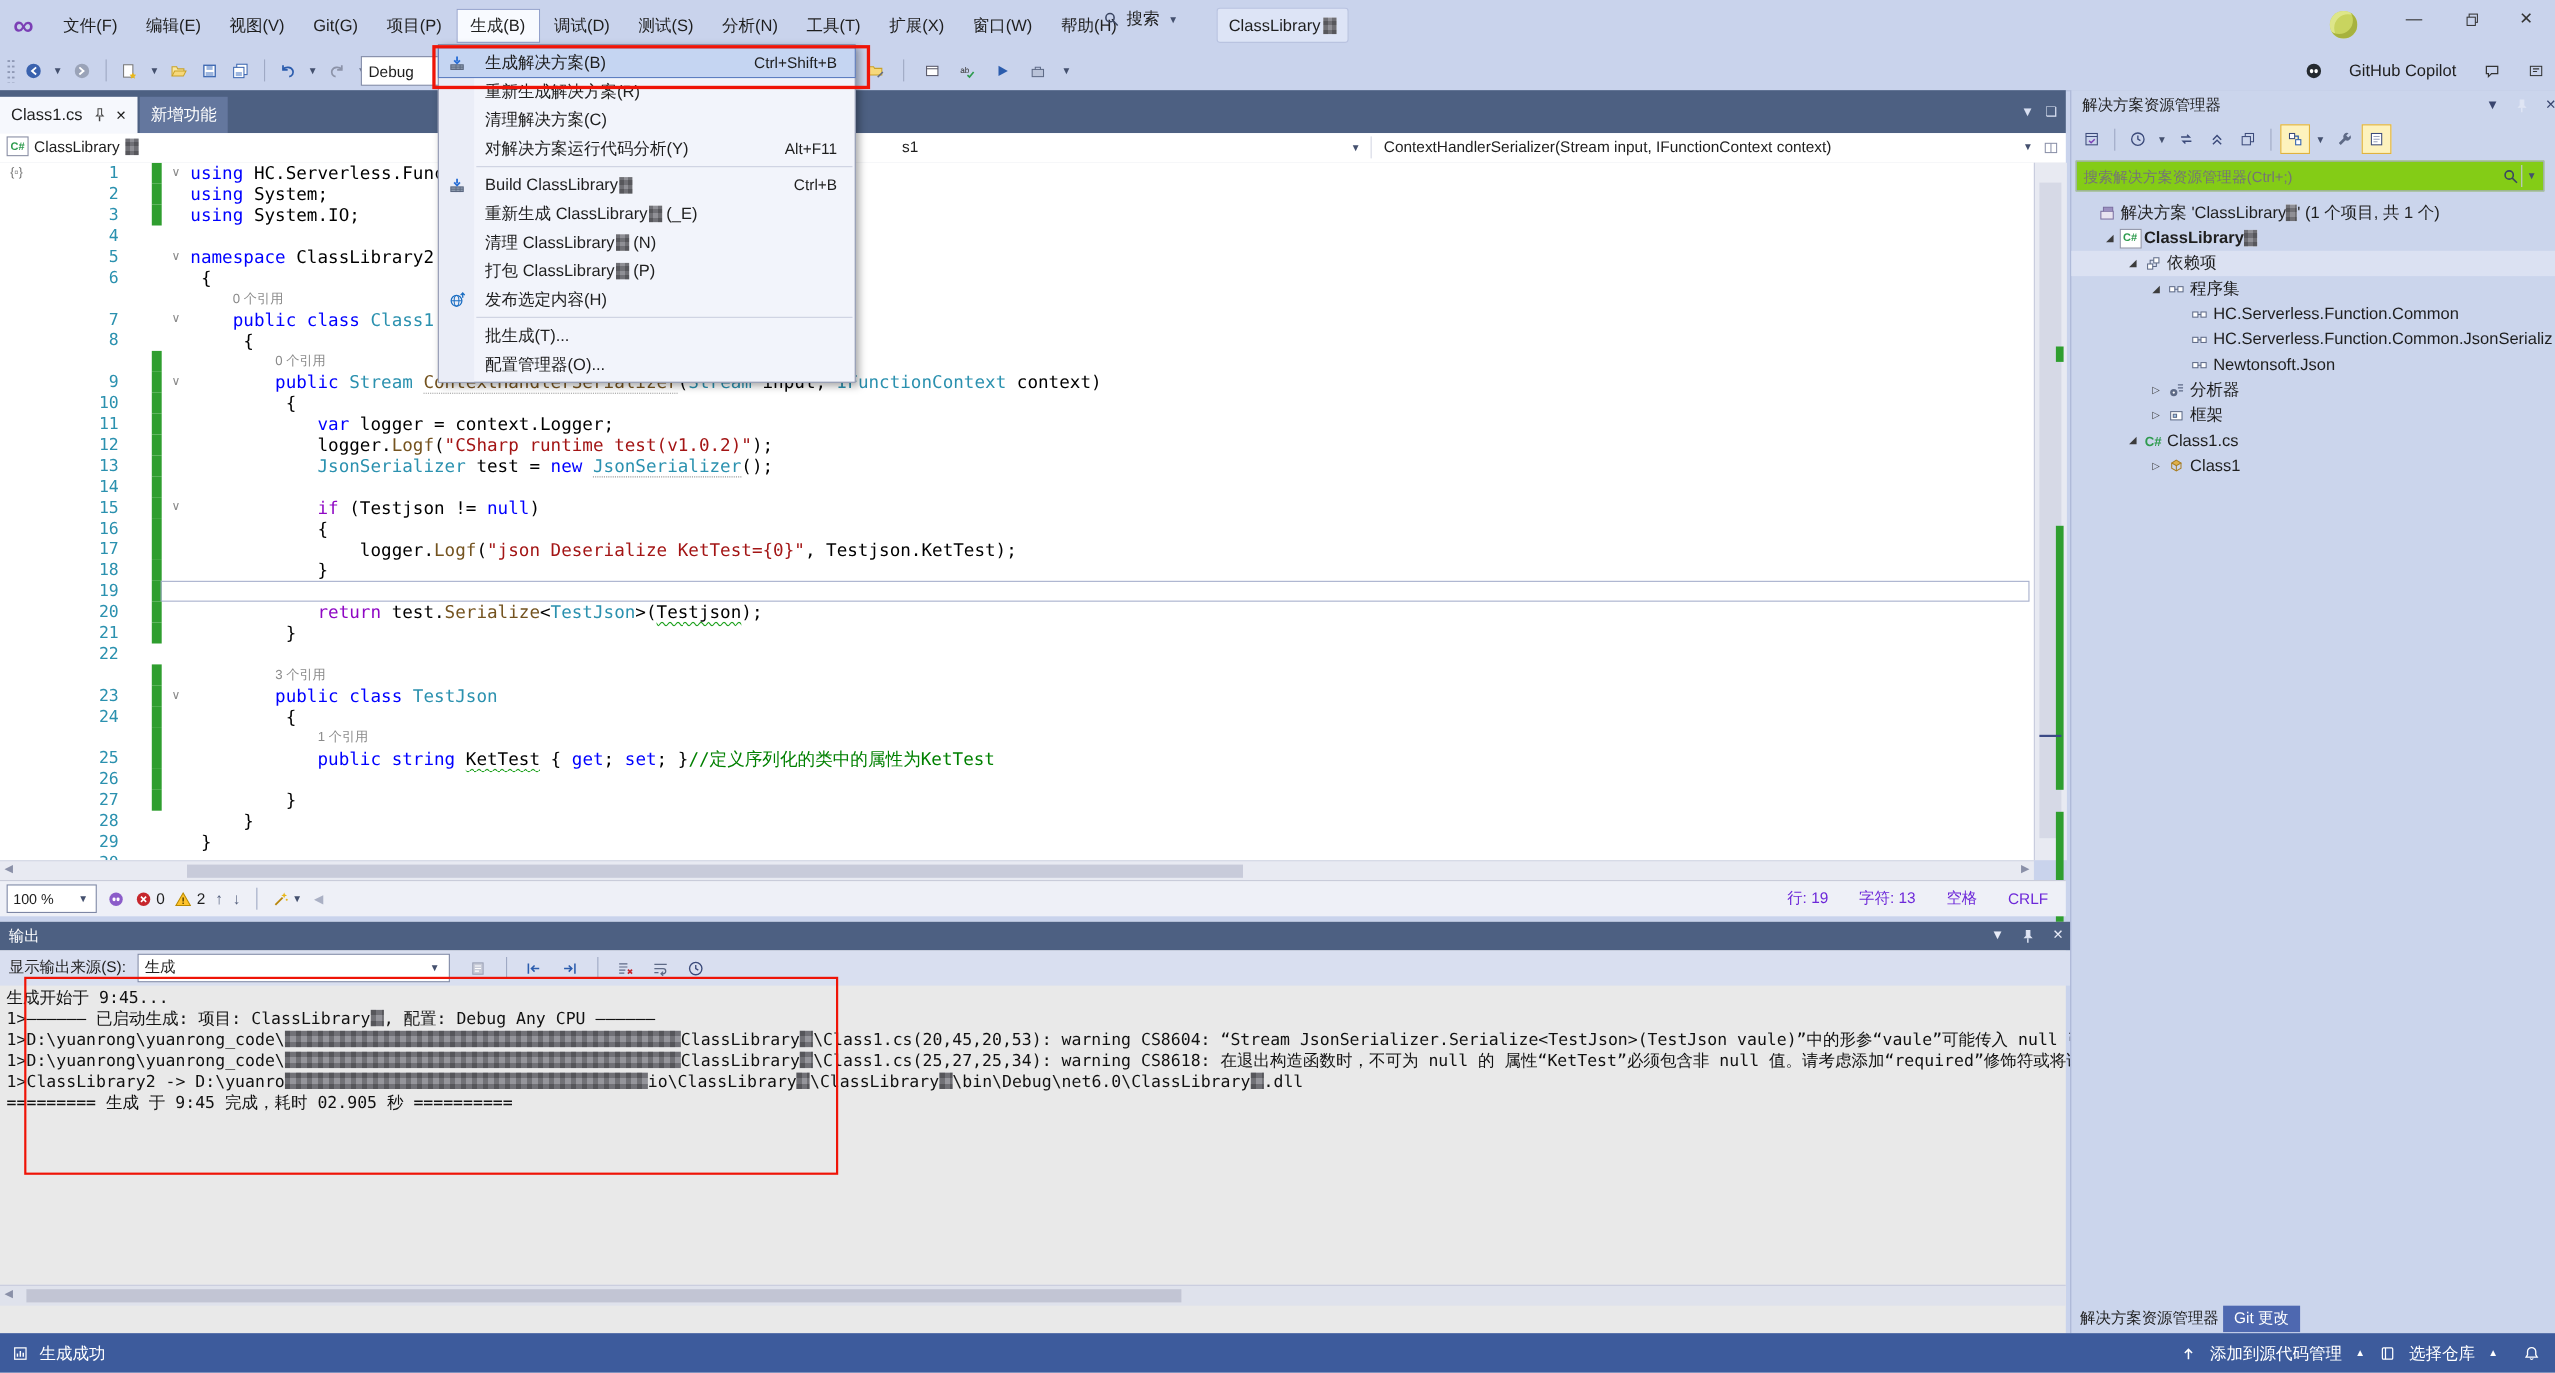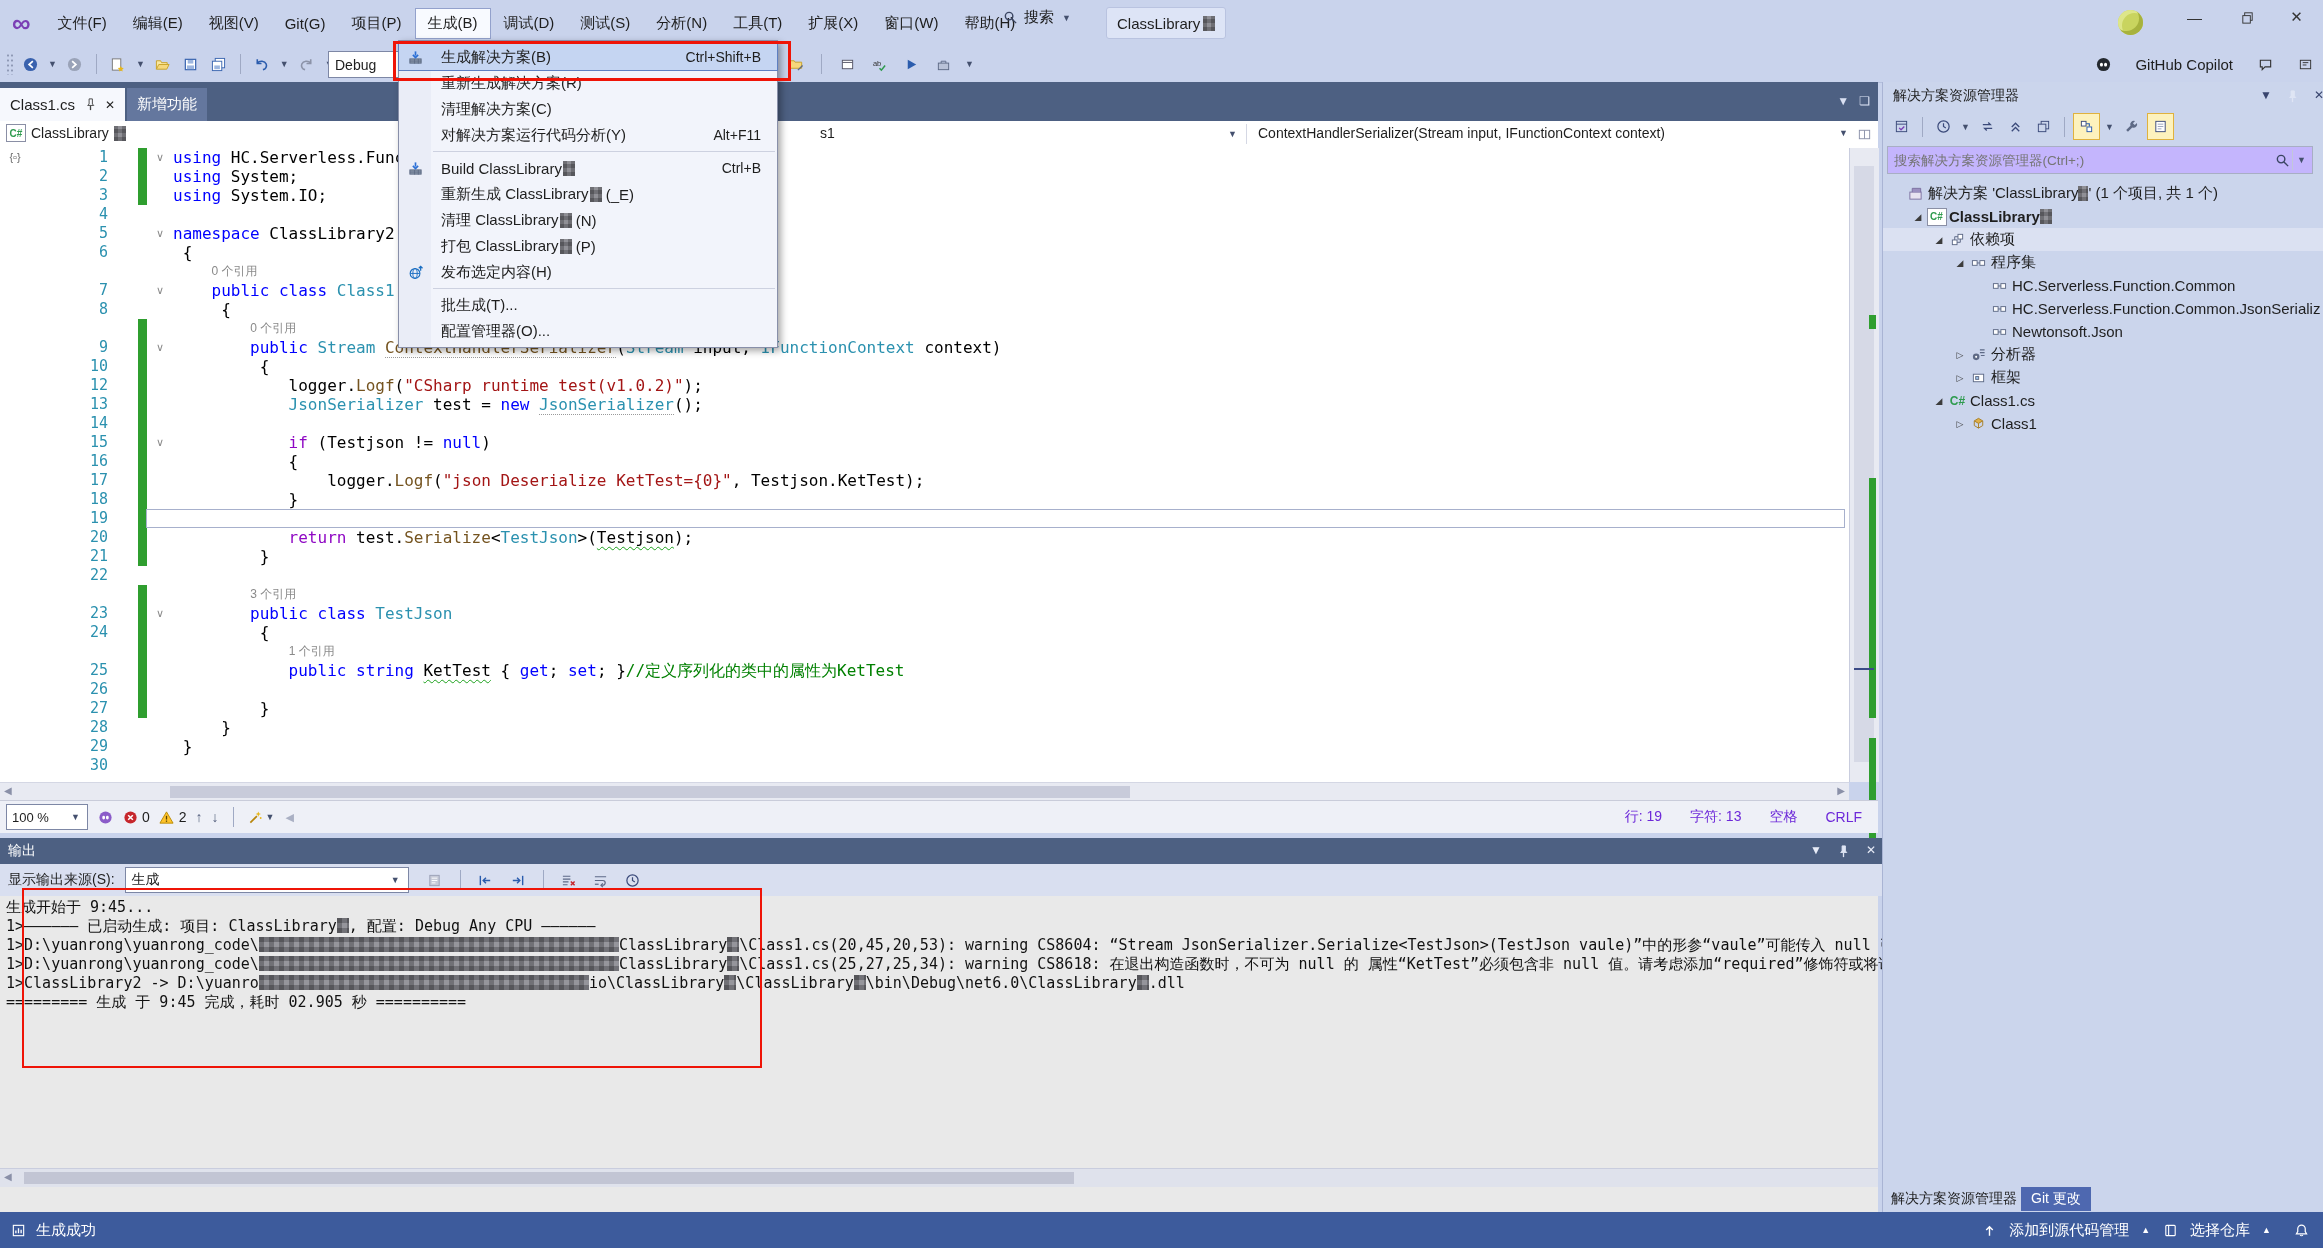--- a/index.html
+++ b/index.html
@@ -93,21 +93,21 @@
   #out-hscroll{left:0;top:330px;width:1878px;height:18px;background:#dfe2ec;border-top:1px solid #c9cdde;}
   #out-hscroll .thumb{position:absolute;left:24px;top:3px;width:1050px;height:12px;background:#c2c5d4;}
   .anno{border:3px solid #ef1407;pointer-events:none;}
   
   #rightpanel{left:1882px;top:82px;width:441px;height:1130px;background:#cbd5ec;border-left:1px solid #a9b4d4;}
   #rp-title{left:0;top:0;width:441px;height:28px;font-size:14px;padding-left:10px;}
   #rp-title .icons{margin-left:auto;display:flex;gap:13px;margin-right:10px;font-size:12px;color:#39456e;}
   #rp-toolbar{left:2px;top:28px;width:437px;height:33px;gap:3px;padding-left:4px;}
   .rbtn{width:25px;height:25px;display:flex;align-items:center;justify-content:center;}
   .rbtn.hl{background:#fdf2bd;border:1px solid #e0b23e;}
-  #rp-search{left:4px;top:64px;width:424px;height:26px;background:#c4b5fd;border:1px solid #a8aec4;display:flex;align-items:center;}
+  #rp-search{left:4px;top:64px;width:424px;height:26px;background:#84cc16;border:1px solid #a8aec4;display:flex;align-items:center;}
   #rp-search input{flex:1;border:0;outline:0;font-size:13.5px;color:#444;background:transparent;padding:0 6px;
     font-family:"Liberation Sans",sans-serif;}
   #tree{left:0;top:100px;width:441px;}
   .trow{display:flex;align-items:center;height:23px;font-size:15px;white-space:nowrap;overflow:hidden;}
   .trow.hl{background:#dbe1f2;}
   .texp{width:16px;flex:0 0 auto;font-size:9px;color:#3c3c3c;text-align:center;}
   .tico{width:21px;flex:0 0 auto;display:flex;justify-content:center;}
   .tlabel{margin-left:2px;}
   .tlabel.b{font-weight:bold;}
   #rp-tabs{left:0;top:1104px;width:441px;height:26px;gap:4px;padding-left:8px;font-size:14px;}
@@ -466,20 +466,28 @@
       <div class="crow">
         <div class="gm"></div>
         <div class="gn">10</div>
         <div class="gg"></div>
         <div class="gc on"></div>
         <div class="gf"></div>
         <pre class="gx"><span class="c-pl">         {</span></pre>
       </div>
       <div class="crow">
         <div class="gm"></div>
+        <div class="gn">11</div>
+        <div class="gg"></div>
+        <div class="gc on"></div>
+        <div class="gf"></div>
+        <pre class="gx"><span class="c-pl">            </span><span class="c-kw">var</span><span class="c-pl"> logger = context.Logger;</span></pre>
+      </div>
+      <div class="crow">
+        <div class="gm"></div>
         <div class="gn">12</div>
         <div class="gg"></div>
         <div class="gc on"></div>
         <div class="gf"></div>
         <pre class="gx"><span class="c-pl">            logger.</span><span class="c-me">Logf</span><span class="c-pl">(</span><span class="c-st">"CSharp runtime test(v1.0.2)"</span><span class="c-pl">);</span></pre>
       </div>
       <div class="crow">
         <div class="gm"></div>
         <div class="gn">13</div>
         <div class="gg"></div>

